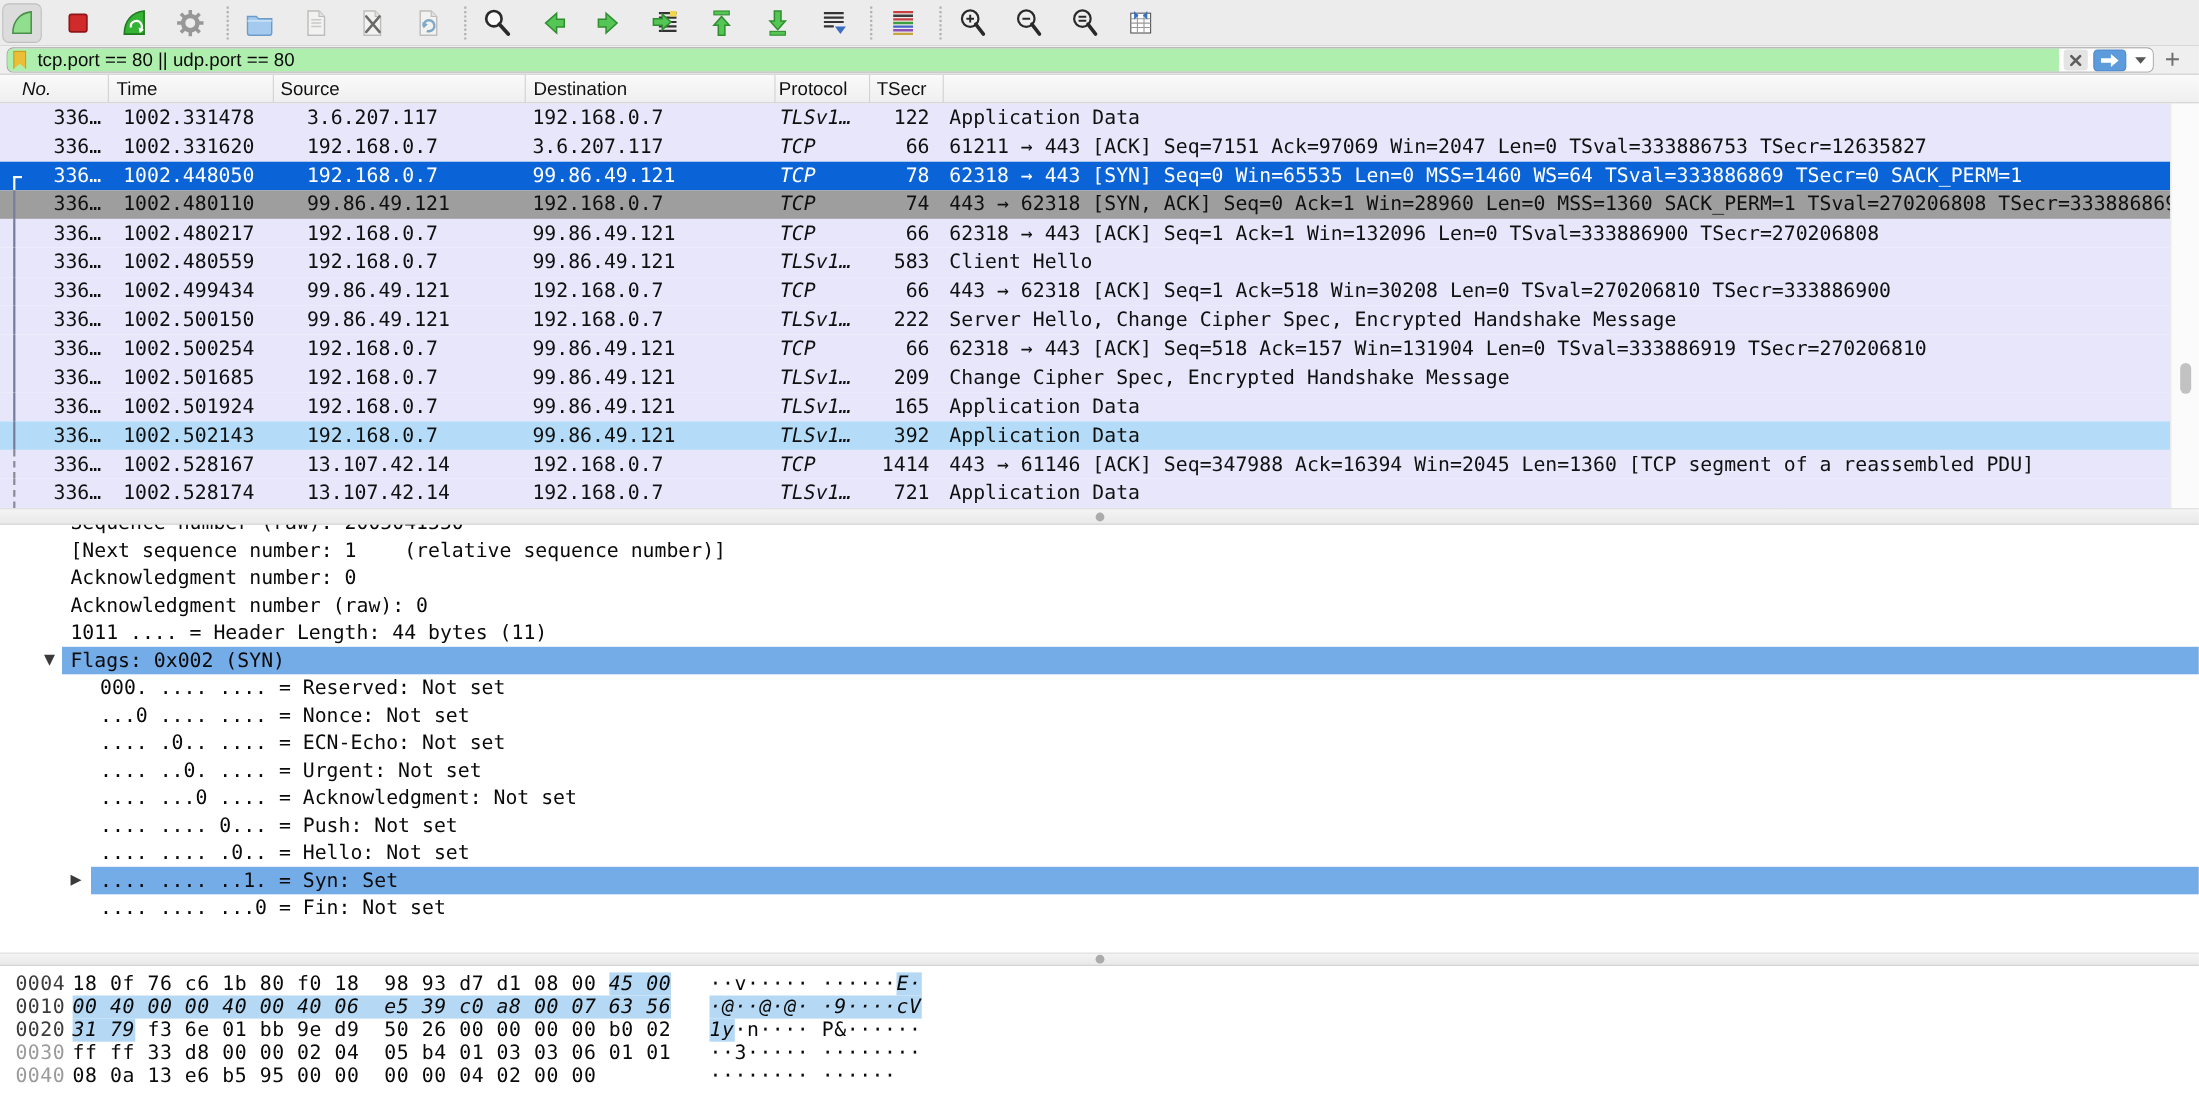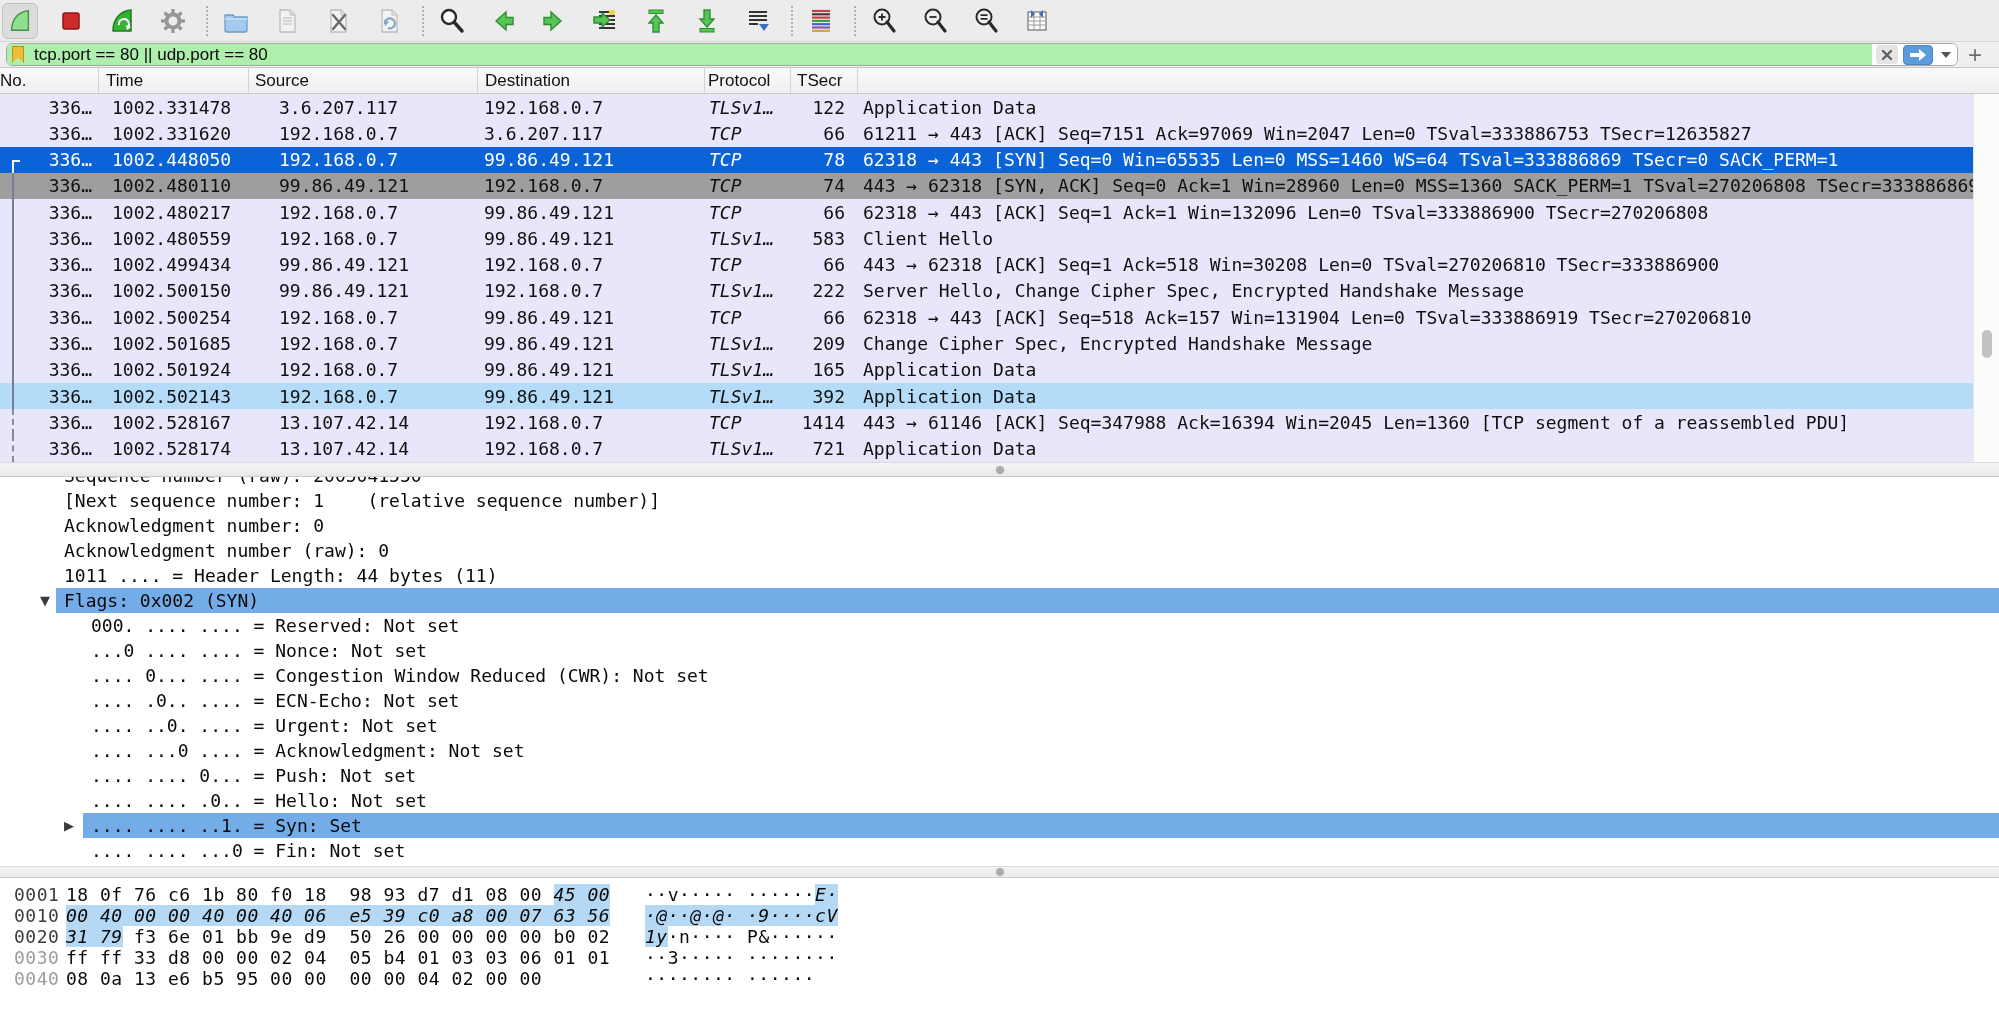--- a/index.html
+++ b/index.html
@@ -289,21 +289,21 @@
             <polygon points="2,5 11,5 11,1 18,7 11,13 11,9 2,9" fill="#fff"></polygon>
           </svg>
         </span>
         <span class="filter-caret"></span>
       </div>
     </div>
     <span class="filter-add">+</span>
   </div>
 
   <div class="pkt-header" id="pktHeader">
-      <div class="ph-col" style="width: 99px; padding-left: 0;">No.</div>
+      <div class="ph-col" style="width: 99px; padding-left: 20px; font-style: italic;">No.</div>
       <div class="ph-col" style="width: 150px; padding-left: 7px;">Time</div>
       <div class="ph-col" style="width: 229px; padding-left: 6px;">Source</div>
       <div class="ph-col" style="width: 227px; padding-left: 7px;">Destination</div>
       <div class="ph-col" style="width: 86px; padding-left: 3px;">Protocol</div>
       <div class="ph-col" style="width: 67px; padding-left: 6px;">TSecr</div>
       <div class="ph-col" style="padding-left: 6px; margin-top: 40px;">Info</div>
     </div>
 
   <div class="pkt-list" id="pktList">
       <div class="pkt-row">
@@ -455,35 +455,34 @@
 
   <div class="details" id="details">
       <div class="dline ind2 clip"><span>Sequence number (raw): 2005041550</span></div>
       <div class="dline ind2"><span>[Next sequence number: 1    (relative sequence number)]</span></div>
       <div class="dline ind2"><span>Acknowledgment number: 0</span></div>
       <div class="dline ind2"><span>Acknowledgment number (raw): 0</span></div>
       <div class="dline ind2"><span>1011 .... = Header Length: 44 bytes (11)</span></div>
       <div class="dline ind2 hl2"><span class="darrow a2">▼</span><span>Flags: 0x002 (SYN)</span></div>
       <div class="dline ind3"><span>000. .... .... = Reserved: Not set</span></div>
       <div class="dline ind3"><span>...0 .... .... = Nonce: Not set</span></div>
-      <div class="dline ind3"><span>.... 0... .... = Congestion Window Reduced (CWR): Not set</span></div>
       <div class="dline ind3"><span>.... .0.. .... = ECN-Echo: Not set</span></div>
       <div class="dline ind3"><span>.... ..0. .... = Urgent: Not set</span></div>
       <div class="dline ind3"><span>.... ...0 .... = Acknowledgment: Not set</span></div>
       <div class="dline ind3"><span>.... .... 0... = Push: Not set</span></div>
       <div class="dline ind3"><span>.... .... .0.. = Hello: Not set</span></div>
       <div class="dline ind3 hl3"><span class="darrow a3">▶</span><span>.... .... ..1. = Syn: Set</span></div>
       <div class="dline ind3"><span>.... .... ...0 = Fin: Not set</span></div>
     </div>
 
   <div class="splitter" style="height:12px;">
     <div class="dot"></div>
     </div>
 
   <div class="hexpane" id="hexpane">
-      <div class="hrow"><span class="hoff">0001</span><span class="hbytes"><span>18 0f 76 c6 1b 80 f0 18  98 93 d7 d1 08 00 </span><span class="hl">45 00</span></span><span class="hascii"><span>··v····· ······</span><span class="hl">E·</span></span></div>
+      <div class="hrow"><span class="hoff">0004</span><span class="hbytes"><span>18 0f 76 c6 1b 80 f0 18  98 93 d7 d1 08 00 </span><span class="hl">45 00</span></span><span class="hascii"><span>··v····· ······</span><span class="hl">E·</span></span></div>
       <div class="hrow"><span class="hoff">0010</span><span class="hbytes"><span class="hl">00 40 00 00 40 00 40 06  e5 39 c0 a8 00 07 63 56</span></span><span class="hascii"><span class="hl">·@··@·@· ·9····cV</span></span></div>
       <div class="hrow"><span class="hoff">0020</span><span class="hbytes"><span class="hl">31 79</span><span> f3 6e 01 bb 9e d9  50 26 00 00 00 00 b0 02</span></span><span class="hascii"><span class="hl">1y</span><span>·n···· P&amp;······</span></span></div>
       <div class="hrow"><span class="hoff dim">0030</span><span class="hbytes"><span>ff ff 33 d8 00 00 02 04  05 b4 01 03 03 06 01 01</span></span><span class="hascii"><span>··3····· ········</span></span></div>
       <div class="hrow"><span class="hoff dim">0040</span><span class="hbytes"><span>08 0a 13 e6 b5 95 00 00  00 00 04 02 00 00</span></span><span class="hascii"><span>········ ······</span></span></div>
     </div>
 
 </div>
 
 </body></html>

